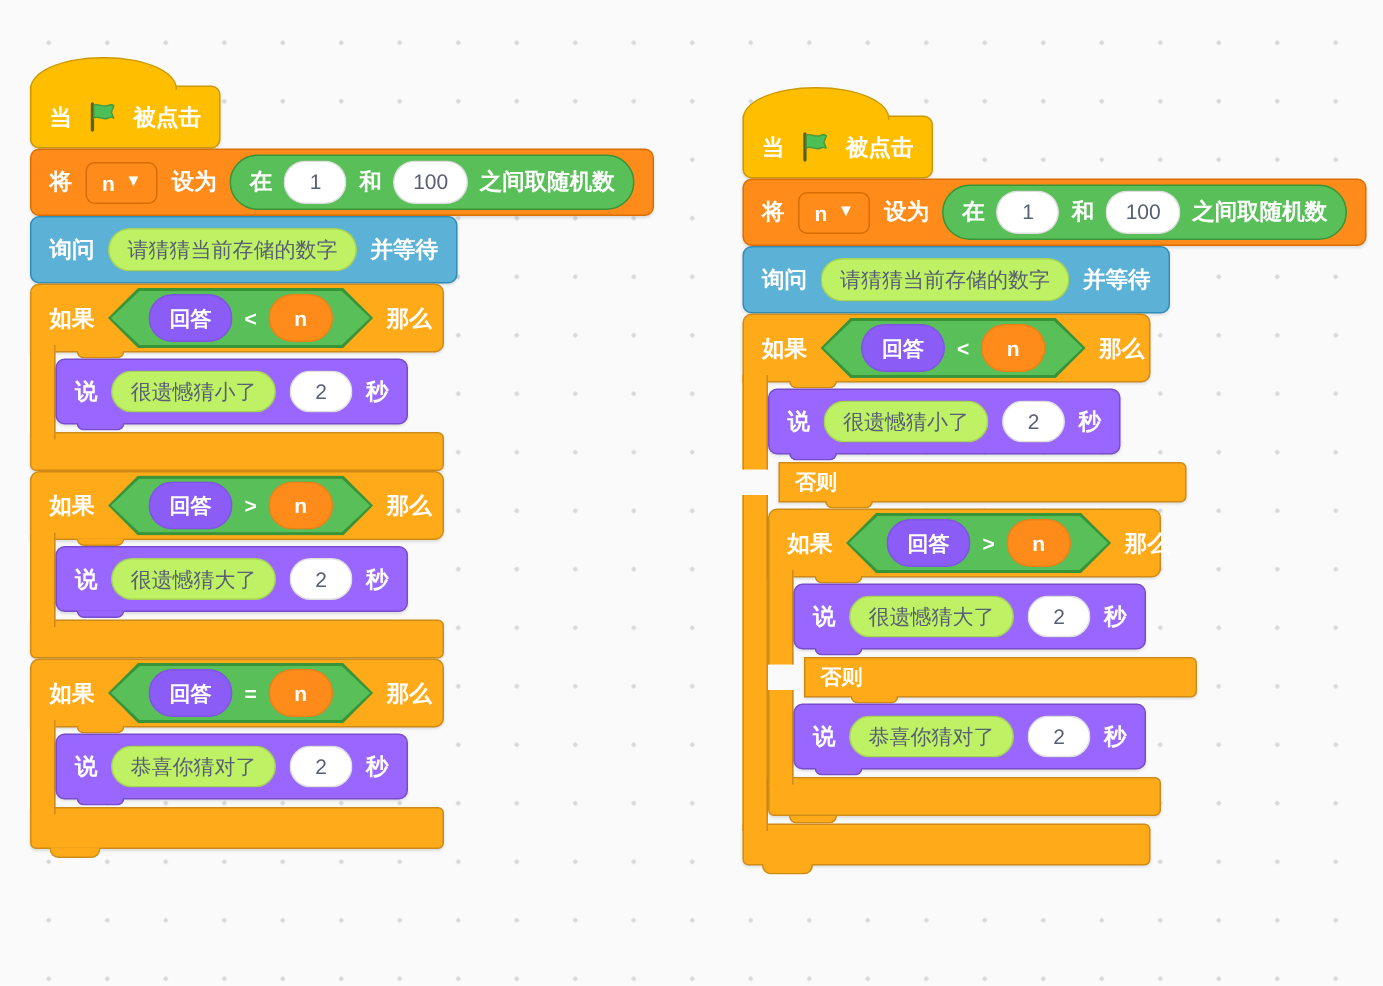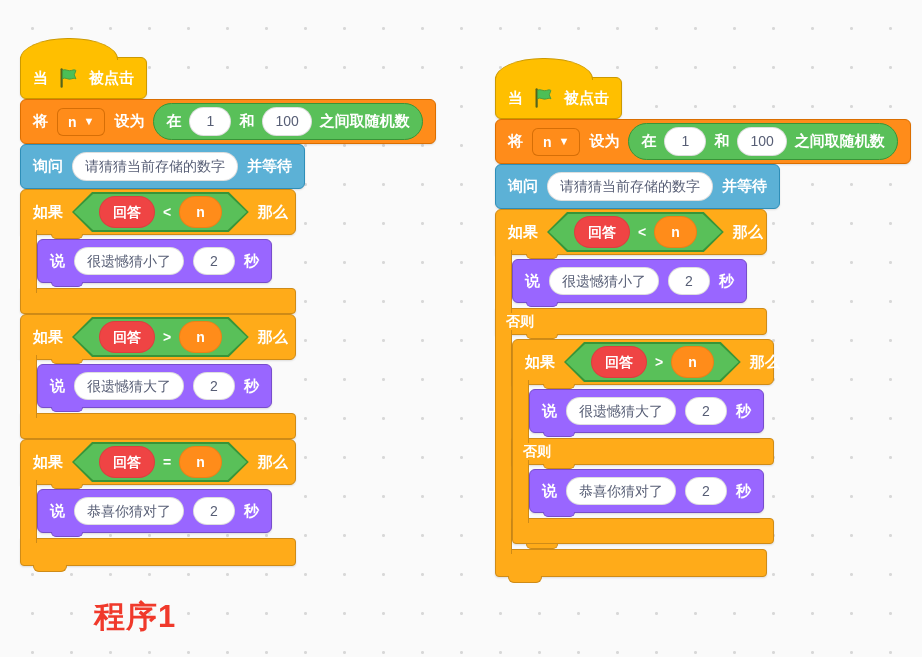--- a/index.html
+++ b/index.html
@@ -18,21 +18,21 @@
     position:relative;box-shadow:0 1px 2px rgba(0,0,0,0.12);
   }
   .lbl{flex:none;}
   
   .hat   {background:#FFBF00;border-color:#CC9900;height:42px;margin-top:21px;border-top-left-radius:0;}
   .varset{background:#FF8C1A;border-color:#DB6E00;height:45px;}
   .ask   {background:#5CB1D6;border-color:#2E8EB8;height:45px;}
   .say   {background:#9966FF;border-color:#774DCB;height:44px;}
   .chead {background:#FFAB19;border-color:#CF8B17;height:46px;width:var(--w);border-bottom-left-radius:0;align-items:center;}
   .celse {background:#FFAB19;border-color:#CF8B17;height:27px;width:var(--w);font-size:14px;padding:0 10px;
-          border-radius:4px;border-top-left-radius:0;border-bottom-left-radius:0;}
+          border-radius:4px;border-top-left-radius:0;border-bottom-left-radius:0;margin-left:24px;}
   .carm  {background:#FFAB19;border-color:#CF8B17;height:26px;width:var(--w);border-radius:4px;border-top-left-radius:0;}
   .carm.outer{height:28px;}
   
   .hat::before{content:'';position:absolute;top:-20px;left:-1px;width:96px;height:21px;
     background:#FFBF00;border:1px solid #CC9900;border-bottom:none;
     border-top-left-radius:48px 21px;border-top-right-radius:48px 21px;}
   
   .cblock{width:max-content;}
   .cbody{position:relative;padding:4px 0 5px 17px;width:max-content;min-height:18px;}
   .cbody::before{content:'';position:absolute;left:0;top:-5px;bottom:-5px;width:17px;z-index:1;
@@ -40,36 +40,36 @@
   .cbody>*{position:relative;z-index:2;}
   
   .tab::after{content:'';position:absolute;width:32px;height:5px;border:1px solid;border-top:none;
     border-radius:0 0 5px 5px;box-sizing:border-box;}
   .chead.tab::after,.celse.tab::after{left:30px;bottom:-5px;background:#FFAB19;border-color:#CF8B17;}
   .say.tab::after{left:13px;bottom:-5px;background:#9966FF;border-color:#774DCB;}
   .carm.tab::after{left:13px;bottom:-6px;background:#FFAB19;border-color:#CF8B17;}
   .carm.endtab::after{content:'';position:absolute;left:12px;bottom:-7px;width:34px;height:7px;
     background:#FFAB19;border:1px solid #CF8B17;border-top:none;border-radius:0 0 6px 6px;box-sizing:border-box;}
   
-  .tfield{background:#ffffff;color:#575E75;font-weight:400;font-size:14px;border:1px solid rgba(0,0,0,0.13);
+  .tfield{background:#bef264;color:#575E75;font-weight:400;font-size:14px;border:1px solid rgba(0,0,0,0.13);
     border-radius:999px;padding:5px 12px;white-space:nowrap;line-height:1.2;}
   .nfield{background:#fff;color:#575E75;font-weight:400;font-size:14px;border:1px solid rgba(0,0,0,0.13);
     border-radius:999px;padding:5px 12px;min-width:16px;text-align:center;line-height:1.2;}
   .reporter{display:flex;align-items:center;gap:8px;background:#59C059;border:1px solid #389438;
     border-radius:999px;padding:3px 12px;color:#fff;font-weight:600;font-size:15px;}
   .dropdown{display:flex;align-items:center;gap:7px;background:#FF8C1A;border:1px solid rgba(200,100,0,0.75);
     border-radius:6px;padding:5px 10px;color:#fff;font-weight:600;font-size:14px;}
   .caret{font-size:11px;line-height:1;}
   .hex{position:relative;display:flex;align-items:center;gap:8px;padding:4px 27px;background:#389438;
     clip-path:polygon(20px 0,calc(100% - 20px) 0,100% 50%,calc(100% - 20px) 100%,20px 100%,0 50%);}
   .hex::before{content:'';position:absolute;inset:2px;background:#59C059;
     clip-path:polygon(19px 0,calc(100% - 19px) 0,100% 50%,calc(100% - 19px) 100%,19px 100%,0 50%);}
   .hex>*{position:relative;z-index:1;}
   .oval{border-radius:999px;padding:8px 13px;color:#fff;font-weight:600;font-size:14px;line-height:1;}
-  .oval.ans{background:#ef4444;border:1px solid rgba(0,0,0,0.08);}
+  .oval.ans{background:#8b5cf6;border:1px solid rgba(0,0,0,0.08);}
   .oval.nvar{background:#FF8C1A;border:1px solid rgba(0,0,0,0.08);padding:8px 16px;}
   .op{font-size:14px;font-weight:700;}
   .then{margin-left:auto;}
   .caption{position:absolute;font-size:31px;font-weight:700;color:#F0392B;letter-spacing:1px;}
   .flag{flex:none;display:inline-flex;}
 </style>
 </head>
 <body>
 
 <div class="canvas">
@@ -261,15 +261,14 @@
             </div>
           </div>
           <div class="block carm tab"></div>
         </div>
 
       </div>
       <div class="block carm outer endtab"></div>
     </div>
   </section>
 
-  <div class="caption" style="left:94px;top:596px">程序1</div>
 
 </div>
 
 </body></html>

